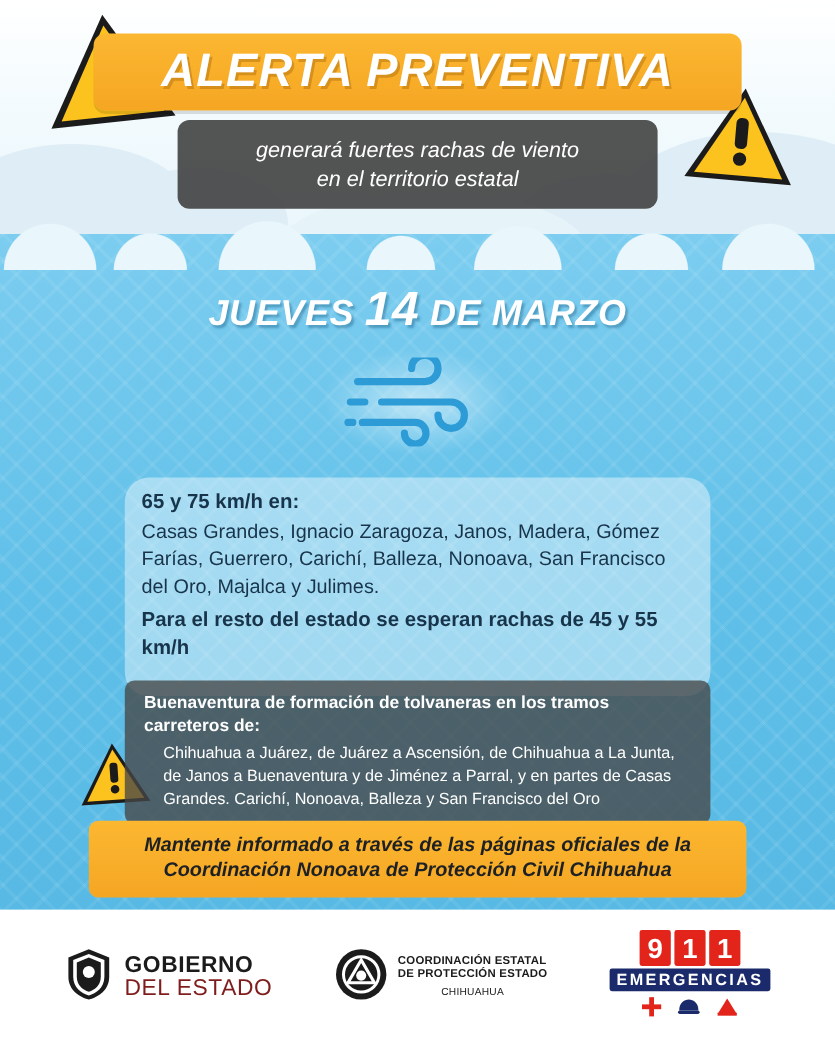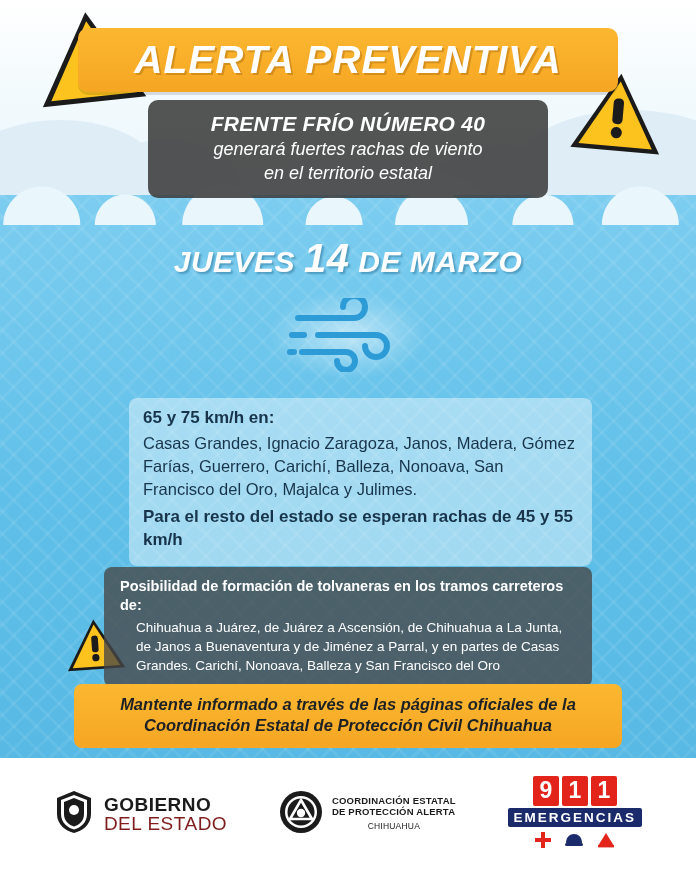--- a/index.html
+++ b/index.html
@@ -112,24 +112,23 @@
   }
   .wind-glow {
     width: 160px; height: 90px;
     display:flex; align-items:center; justify-content:center;
     background: radial-gradient(ellipse at center, rgba(255,255,255,.55) 0%, rgba(255,255,255,0) 70%);
   }
   
   .panel-wind {
     position: absolute; top: 398px; left: 104px; right: 104px;
     background: rgba(255,255,255,.42);
-    border-radius: 8px;
-    padding: 10px 14px 14px;
+    border-radius: 20px;
+    padding: 10px 14px 28px;
     color: #17344a;
-    margin-left: 25px;
   }
   .panel-wind .head { font-size: 17px; font-weight: bold; }
   .panel-wind .localities { font-size: 16.5px; line-height: 1.38; margin-top: 4px; }
   .panel-wind .rest { font-size: 17px; font-weight: bold; line-height: 1.35; margin-top: 6px; }
   
   .panel-dust {
     position: absolute; top: 567px; left: 104px; right: 104px;
     background: rgba(70,70,70,.78);
     border-radius: 8px;
     padding: 10px 16px 12px;
@@ -223,21 +222,20 @@
       <rect x="50" y="33" width="12" height="30" rx="5" fill="#1b1b1b"></rect>
       <circle cx="56" cy="73" r="6.5" fill="#1b1b1b"></circle>
     </svg>
   </div>
 
   <div class="banner">
     <div class="banner-title">ALERTA PREVENTIVA</div>
   </div>
 
   <div class="subbox">
-    <div class="l1">FRENTE FRÍO NÚMERO 40</div>
     <div class="l2">generará fuertes rachas de viento</div>
     <div class="l3">en el territorio estatal</div>
   </div>
 
   <div class="date">
     <span>JUEVES</span>
     <span class="big">14</span>
     <span>DE MARZO</span>
   </div>
 
@@ -253,27 +251,27 @@
     </div>
   </div>
 
   <div class="panel-wind">
     <div class="head">65 y 75 km/h en:</div>
     <div class="localities">Casas Grandes, Ignacio Zaragoza, Janos, Madera, Gómez Farías, Guerrero, Carichí, Balleza, Nonoava, San Francisco del Oro, Majalca y Julimes.</div>
     <div class="rest">Para el resto del estado se esperan rachas de 45 y 55 km/h</div>
   </div>
 
   <div class="panel-dust">
-    <div class="head">Posibilidad de formación de tolvaneras en los tramos carreteros de:</div>
+    <div class="head">Buenaventura de formación de tolvaneras en los tramos carreteros de:</div>
     <div class="roads">Chihuahua a Juárez, de Juárez a Ascensión, de Chihuahua a La Junta, de Janos a Buenaventura y de Jiménez a Parral, y en partes de Casas Grandes. Carichí, Nonoava, Balleza y San Francisco del Oro</div>
   </div>
 
   <div class="cta">
     <div class="l1">Mantente informado a través de las páginas oficiales de la</div>
-    <div class="l2">Coordinación Estatal de Protección Civil Chihuahua</div>
+    <div class="l2">Coordinación Nonoava de Protección Civil Chihuahua</div>
   </div>
 
   <div class="logos">
 
     <div class="logo-gob">
       <span>
         <svg width="40" height="46" viewBox="0 0 40 46">
           <path d="M20 2 L37 9 V25 C37 36 28 42 20 44 C12 42 3 36 3 25 V9 Z" fill="#1b1b1b"></path>
           <path d="M20 6 L33 11 V25 C33 34 26 39 20 40.5 C14 39 7 34 7 25 V11 Z" fill="#ffffff"></path>
           <path d="M20 9 L30 13 V25 C30 32 25 36 20 37.5 C15 36 10 32 10 25 V13 Z" fill="#1b1b1b"></path>
@@ -291,21 +289,21 @@
         <svg width="44" height="44" viewBox="0 0 44 44">
           <circle cx="22" cy="22" r="21" fill="#1b1b1b"></circle>
           <circle cx="22" cy="22" r="16" fill="#ffffff"></circle>
           <circle cx="22" cy="22" r="13.5" fill="#1b1b1b"></circle>
           <polygon points="22,10 33,29 11,29" fill="none" stroke="#ffffff" stroke-width="2.6"></polygon>
           <circle cx="22" cy="23" r="4.2" fill="#ffffff"></circle>
         </svg>
       </span>
       <div class="cepc-text">
         <div class="c1">COORDINACIÓN ESTATAL</div>
-        <div class="c2">DE PROTECCIÓN ALERTA</div>
+        <div class="c2">DE PROTECCIÓN ESTADO</div>
         <div class="c3">CHIHUAHUA</div>
       </div>
     </div>
 
     <div class="logo-911">
       <div class="nine-one-one">
         <div class="num-box">9</div>
         <div class="num-box">1</div>
         <div class="num-box">1</div>
       </div>

